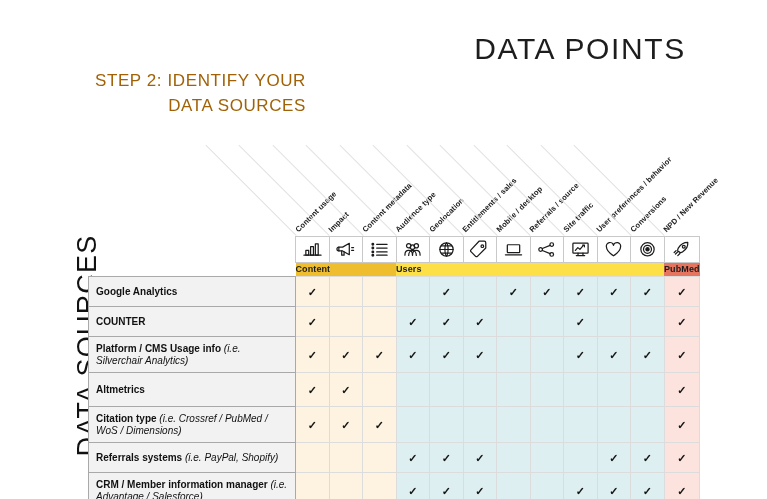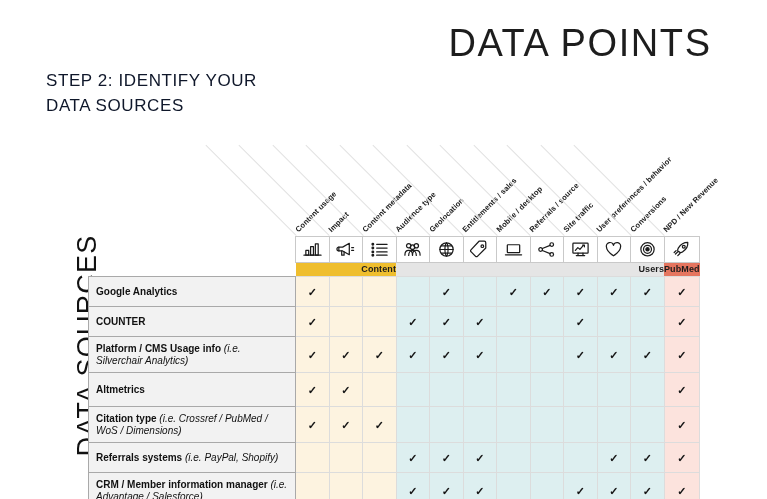--- a/index.html
+++ b/index.html
@@ -7,28 +7,28 @@
     width:767px;height:499px;
     background:#ffffff;
     font-family:"Liberation Sans", sans-serif;
     overflow:hidden;
     position:relative;
   }
   .canvas{position:absolute;inset:0;}
 
   
   .data-points-title{
-    position:absolute; left:410px; top:22px; width:340px;
-    font-size:38px; letter-spacing:1.6px; color:#1d1d1d;
+    position:absolute; left:410px; top:32px; width:340px;
+    font-size:30px; letter-spacing:1.6px; color:#1d1d1d;
     font-weight:400; text-align:center; white-space:nowrap;
   }
   .step-title{
     position:absolute; left:46px; top:68px; width:260px;
     font-size:17px; letter-spacing:.6px; line-height:25px;
-    color:#0f172a; font-weight:400;
+    color:#a16207; font-weight:400;text-align:right;
   }
   .data-sources-title{
     position:absolute; left:-63px; top:330px;
     transform:rotate(-90deg); transform-origin:center center;
     width:300px; text-align:center;
     font-size:27px; letter-spacing:1.2px; color:#111;
     white-space:nowrap;
   }
 
   
@@ -58,21 +58,21 @@
   
   tr.icons td{
     height:25px; border:1px solid #c9c9c9; background:#fff;
     text-align:center; vertical-align:middle;
   }
   tr.icons td.spacer{border:none;background:transparent;}
   .ico{display:inline-block;width:21px;height:19px;vertical-align:middle;}
   .ico svg{display:block;width:21px;height:19px;}
 
   
-  tr.band td{height:13px; font-size:9px; font-weight:bold; text-align:right;
+  tr.band td{height:13px; font-size:9px; font-weight:bold; text-align:left;
              color:#1c1c1c; letter-spacing:.1px; line-height:13px;margin-top:12px;}
   tr.band td.spacer{background:transparent;}
 
   
   tr.row td.lbl{
     background:#f2f2f2; border:1px solid #a9a9a9;
     font-size:10px; color:#111; line-height:11.5px;
     padding:4px 7px; vertical-align:middle;
   }
   tr.row td.lbl b{font-weight:bold;}
@@ -232,21 +232,21 @@
                 <g fill="none" stroke="#1b1b1b" stroke-width="1.3" stroke-linecap="round" stroke-linejoin="round">
                   <path d="M7.6 12.6c-1-1-1-2 0-3.6 2.6-4 6.4-6 10-6 .4 3.6-1.6 7.4-5.6 10-1.6 1-2.6 1-3.6-.4z" transform="translate(0,-0.4)"></path>
                   <circle cx="13.4" cy="7.1" r="1.5"></circle>
                   <path d="M7.3 12.2l-2.6 2.6M5.3 11.2l-2 2M9.3 14.2l-2.2 2.2"></path>
                 </g>
               </svg></span></td>
         </tr>
       <tr class="band" id="band-row">
           <td class="spacer"></td>
           <td colspan="3" style="background: rgb(239, 190, 46);">Content</td>
-          <td colspan="8" style="background: #e5e5e5;">Users</td>
+          <td colspan="8" style="background: #fde047;">Users</td>
           <td colspan="1" style="background: rgb(229, 117, 95);">PubMed</td>
         </tr>
     </thead>
     <tbody id="grid-body">
         <tr class="row" style="height: 30px;">
           <td class="lbl"><b>Google Analytics</b></td>
           <td class="cell g-content"><span class="chk">✓</span></td>
           <td class="cell g-content"></td>
           <td class="cell g-content"></td>
           <td class="cell g-users"></td>

